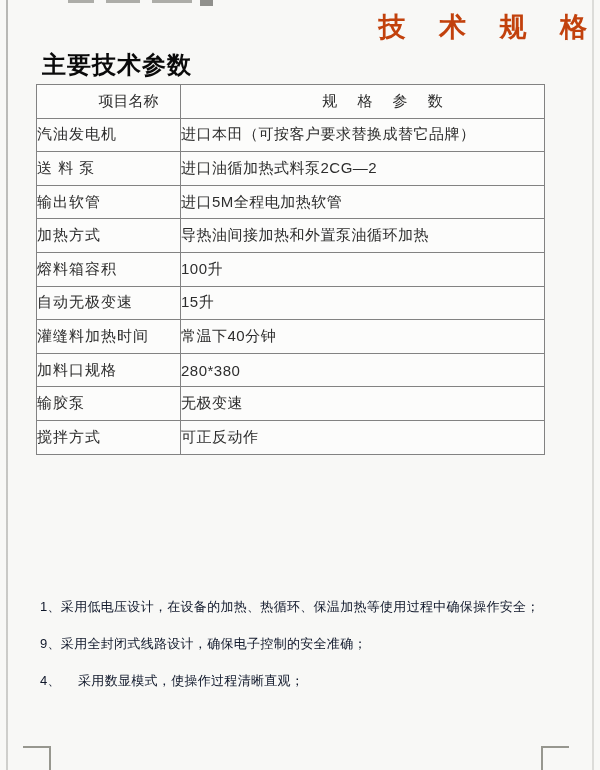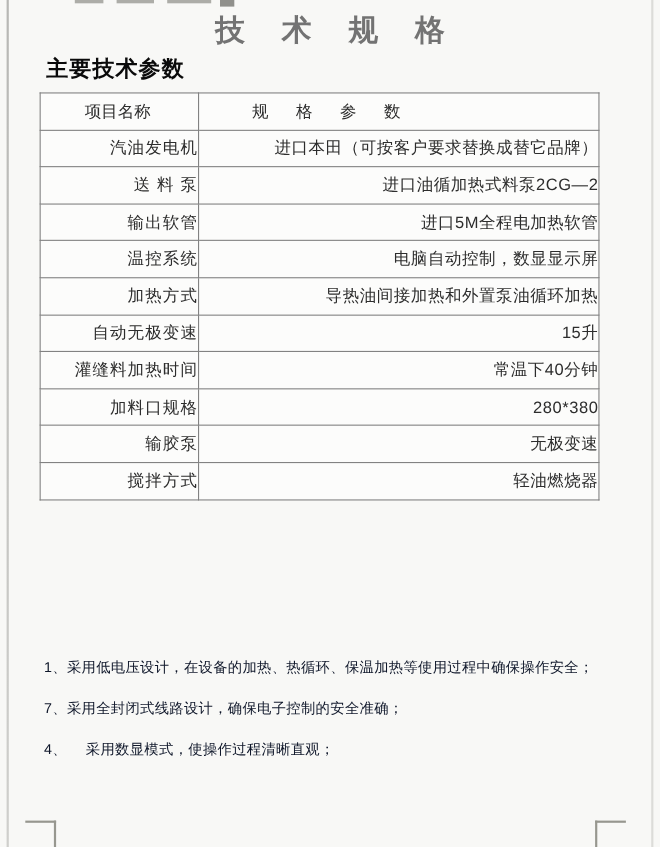--- a/index.html
+++ b/index.html
@@ -16,45 +16,45 @@
   
   .frag{position:absolute;top:0;left:68px;height:6px;width:160px;}
   .frag span{position:absolute;top:0;background:#94948e;height:3px;opacity:.75;}
   .frag .f1{left:0;width:26px;}
   .frag .f2{left:38px;width:34px;}
   .frag .f3{left:84px;width:40px;}
   .frag .f4{left:132px;width:13px;height:6px;background:#6e6e68;}
 
   .doc-title{
     position:absolute;top:9px;left:0;width:600px;margin:0;
-    text-align:center;font-size:27px;font-weight:bold;color:#737373;
+    text-align:right;font-size:27px;font-weight:bold;color:#c2410c;
     letter-spacing:13px;text-indent:13px;white-space:nowrap;
   }
   .section-heading{
     position:absolute;top:49px;left:42px;margin:0;
-    font-size:20px;font-weight:600;color:#0a0a0a;letter-spacing:1px;
+    font-size:24px;font-weight:600;color:#0a0a0a;letter-spacing:1px;
   }
 
   table.spec{
     position:absolute;left:36px;top:84px;width:508px;
     border-collapse:collapse;table-layout:fixed;
     background:#fcfcfb;
   }
   table.spec col.c1{width:144px;}
   table.spec col.c2{width:364px;}
   table.spec th,table.spec td{
     border:1px solid #828282;
     height:32.6px;
     font-size:15px;color:#2d2d2d;font-weight:normal;
     padding:0;
   }
-  table.spec th{text-align:left;padding-left:40px;}
-  th.spec-col{letter-spacing:8px;text-indent:8px;font-family:Liberation Mono, monospace;}
-  td.name{text-align:right;letter-spacing:1px;margin-left:16px;}
-  td.spec-val{text-align:right;padding-left:15px;letter-spacing:.5px;margin-left:32px;}
+  table.spec th{text-align:center;padding-left:40px;}
+  th.spec-col{letter-spacing:8px;text-indent:8px;}
+  td.name{text-align:left;letter-spacing:1px;margin-left:16px;}
+  td.spec-val{text-align:left;padding-left:15px;letter-spacing:.5px;margin-left:32px;}
 
   .notes{position:absolute;left:40px;top:597px;width:545px;}
   .notes p{
     margin:0 0 17px 0;font-size:13px;line-height:20px;
     color:#0f172a;letter-spacing:.3px;white-space:nowrap;
   }
 
   
   .corner{position:absolute;top:746px;width:26px;height:22px;border-top:2px solid #97978f;}
   .corner-left{left:23px;border-right:2px solid #97978f;}
@@ -92,50 +92,50 @@
   </tr>
   <tr>
     <td class="name">送 料 泵</td>
     <td class="spec-val">进口油循加热式料泵2CG—2</td>
   </tr>
   <tr>
     <td class="name">输出软管</td>
     <td class="spec-val">进口5M全程电加热软管</td>
   </tr>
   <tr>
-    <td class="name">温控系统</td>
-    <td class="spec-val">电脑自动控制，数显显示屏</td>
+    <td class="name">加热方式</td>
+    <td class="spec-val">导热油间接加热和外置泵油循环加热</td>
   </tr>
   <tr>
-    <td class="name">加热方式</td>
-    <td class="spec-val">导热油间接加热和外置泵油循环加热</td>
+    <td class="name">熔料箱容积</td>
+    <td class="spec-val">100升</td>
   </tr>
   <tr>
     <td class="name">自动无极变速</td>
     <td class="spec-val">15升</td>
   </tr>
   <tr>
     <td class="name">灌缝料加热时间</td>
     <td class="spec-val">常温下40分钟</td>
   </tr>
   <tr>
     <td class="name">加料口规格</td>
     <td class="spec-val">280*380</td>
   </tr>
   <tr>
     <td class="name">输胶泵</td>
     <td class="spec-val">无极变速</td>
   </tr>
   <tr>
     <td class="name">搅拌方式</td>
-    <td class="spec-val">轻油燃烧器</td>
+    <td class="spec-val">可正反动作</td>
   </tr>
 </tbody>
   </table>
 
 <div class="notes">
   <p>1、采用低电压设计，在设备的加热、热循环、保温加热等使用过程中确保操作安全；</p>
-  <p>7、采用全封闭式线路设计，确保电子控制的安全准确；</p>
+  <p>9、采用全封闭式线路设计，确保电子控制的安全准确；</p>
   <p>4、　 采用数显模式，使操作过程清晰直观；</p>
 </div>
 
 <div class="corner corner-left"></div>
 <div class="corner corner-right"></div>
 
 </body></html>

